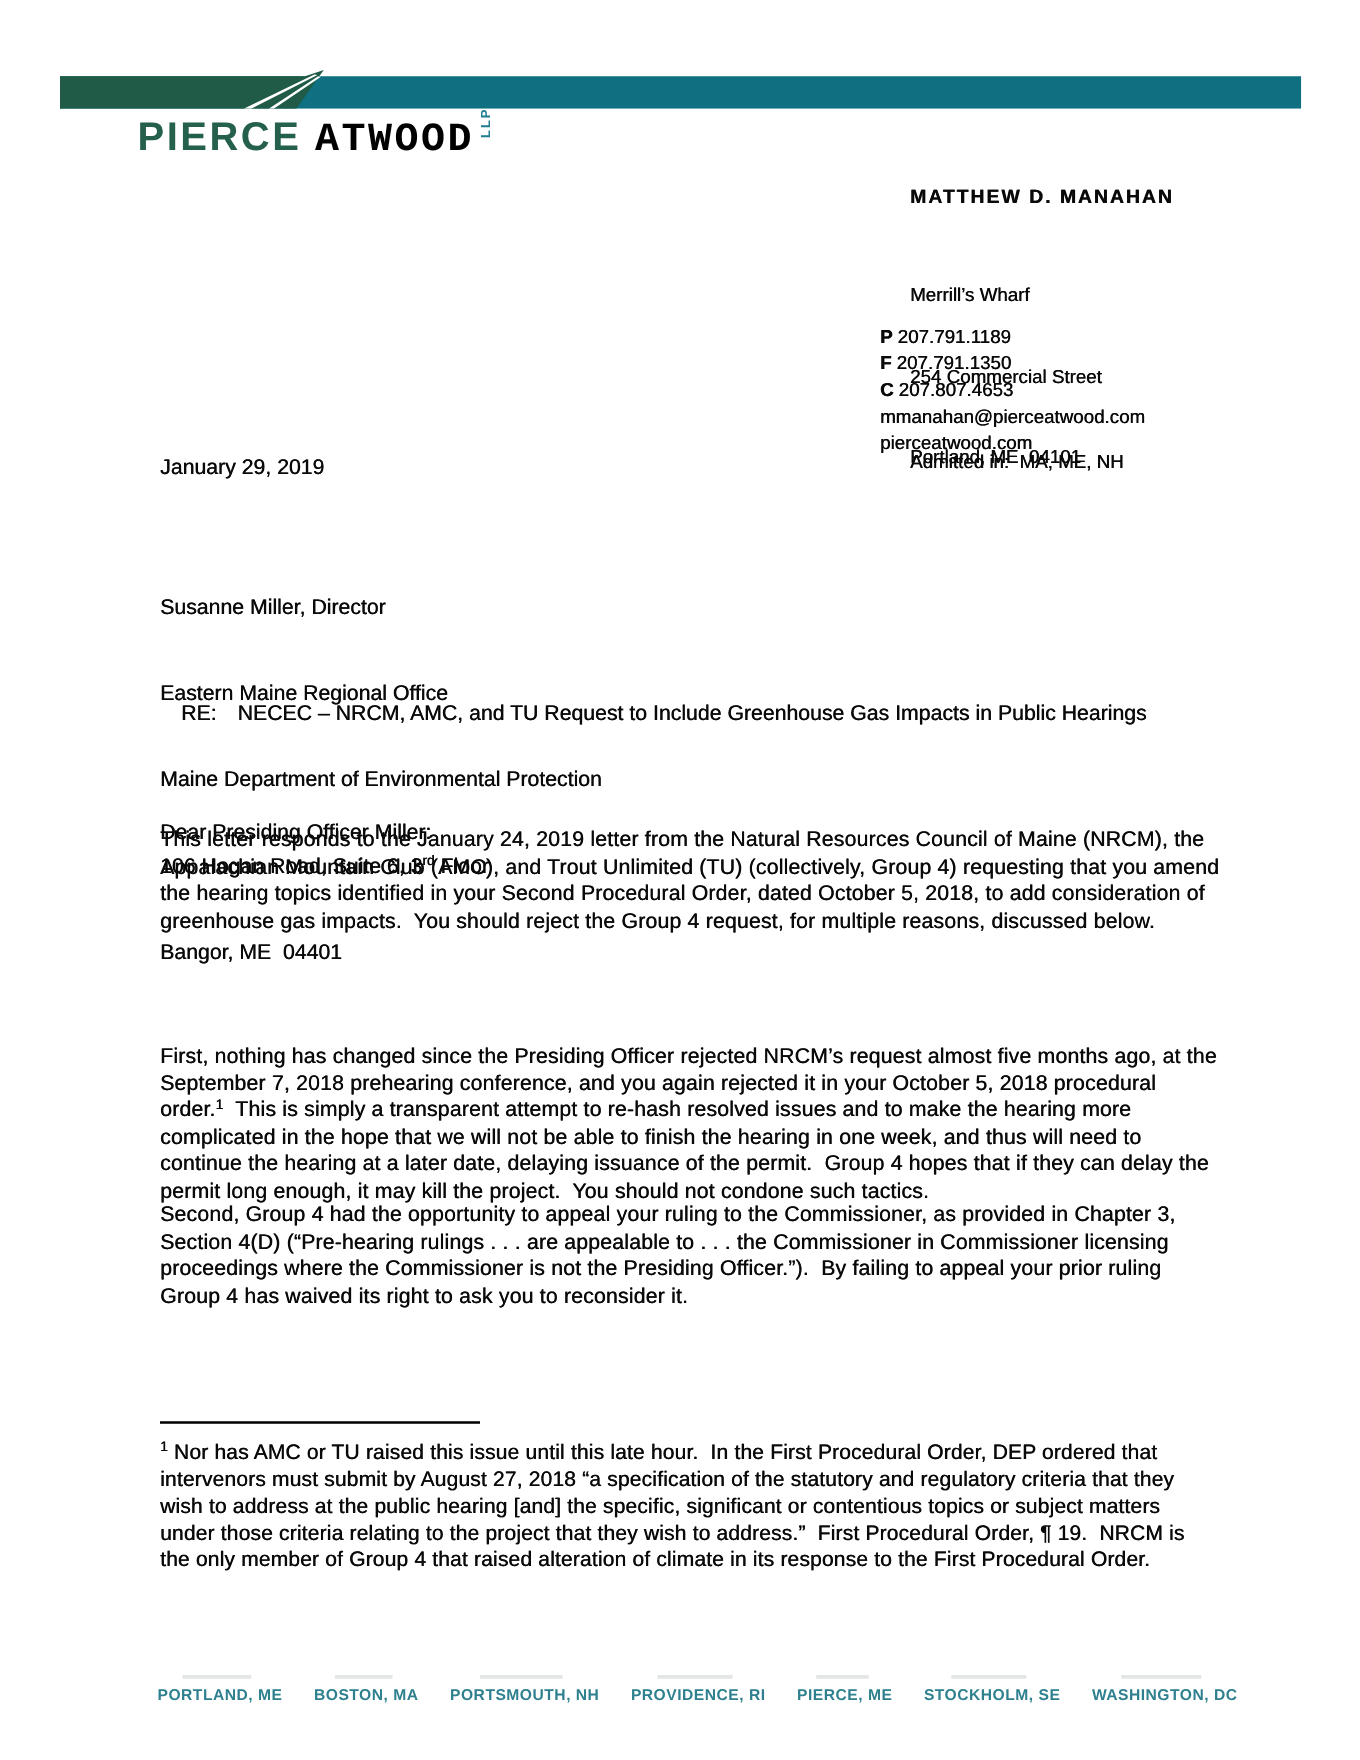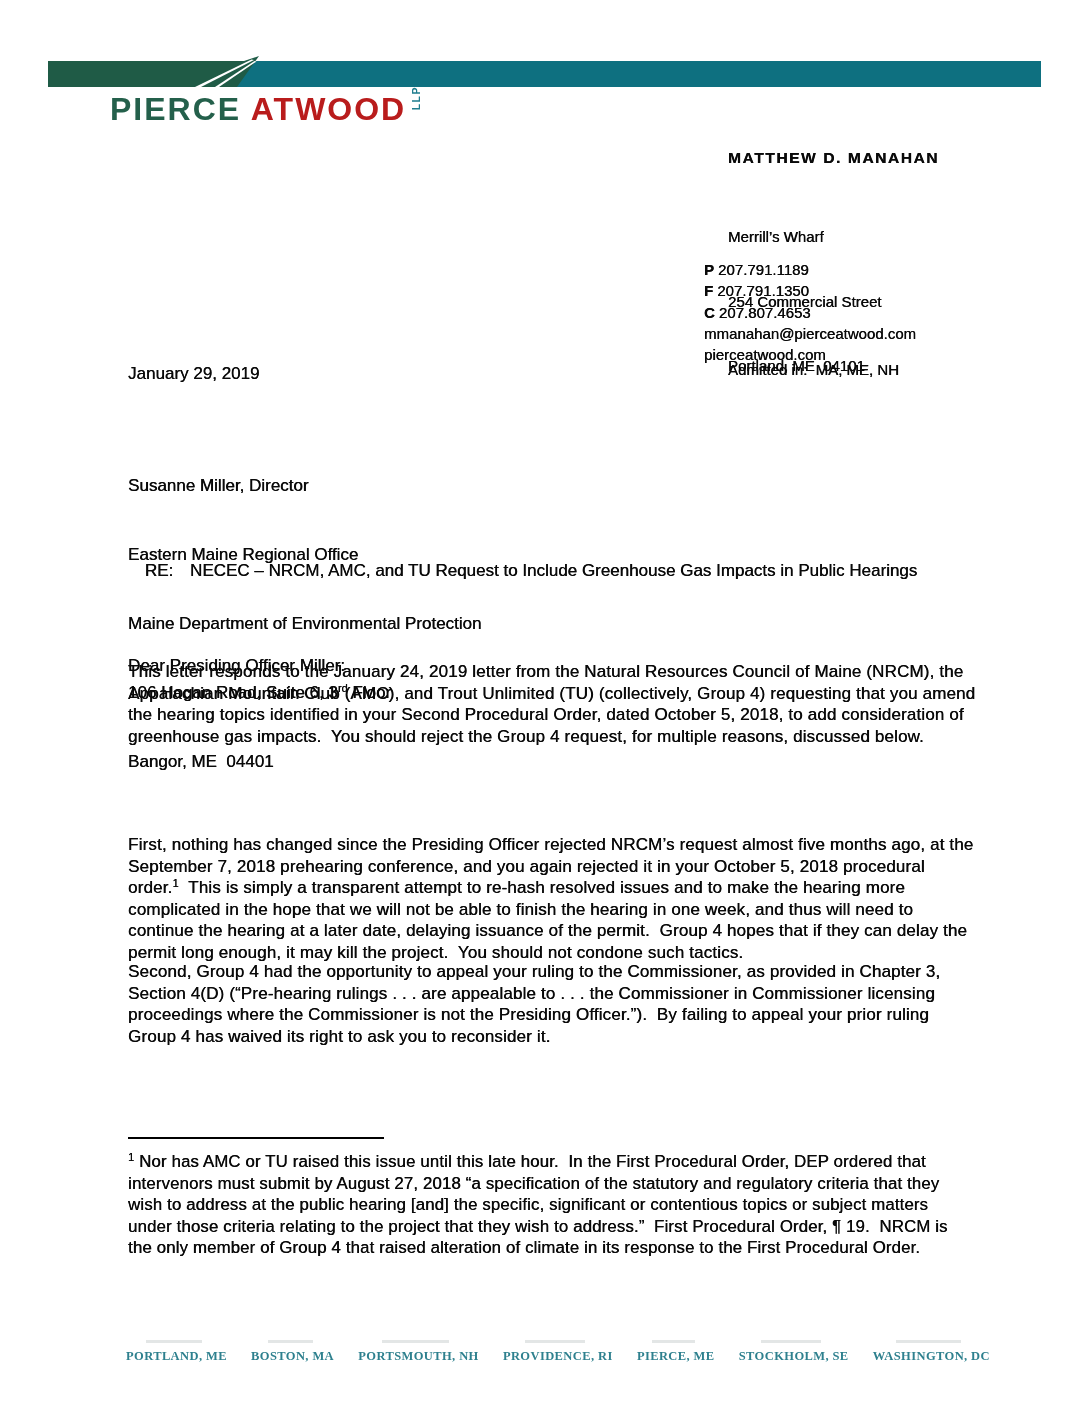--- a/index.html
+++ b/index.html
@@ -16,21 +16,21 @@
   .prewrap{ white-space:pre-wrap; }
 
   
   .banner-wrap{ position:absolute; left:48px; top:56px; width:993px; height:31px; }
   .logo-line{
     position:absolute; left:110px; top:86px;
     font-size:32px; font-weight:bold; letter-spacing:2px;
     white-space:nowrap;
   }
   .logo-green{ color:#24604B; }
-  .logo-teal{ color:#b91c1c; }
+  .logo-teal{ color:#000000;font-family:Liberation Mono, monospace; }
   .logo-llp{
     display:inline-block;
     writing-mode:vertical-rl;
     transform:rotate(180deg);
     font-size:10.5px; font-weight:bold; letter-spacing:1.5px;
     color:#1F7D8E;
     vertical-align:10px;
     margin-left:5px;
     line-height:1;
   }
@@ -83,21 +83,20 @@
     font-size:16.8px; line-height:21.6px; letter-spacing:0.15px;
   }
 
   
   .footer{
     position:absolute; left:126px; top:1349px; width:864px;
     display:flex; justify-content:space-between;
     font-size:12.5px; font-weight:bold; letter-spacing:0.4px;
     color:#2E808E;
     text-shadow:none;
-    font-family:Liberation Serif, serif;
   }
   .footer-city{ position:relative; white-space:nowrap; }
   .footer-city::before{
     content:""; position:absolute; left:20%; top:-9px;
     width:55%; height:3px; background:#9aa4a6; opacity:0.28;
   }
 </style>
 </head>
 <body>
 

